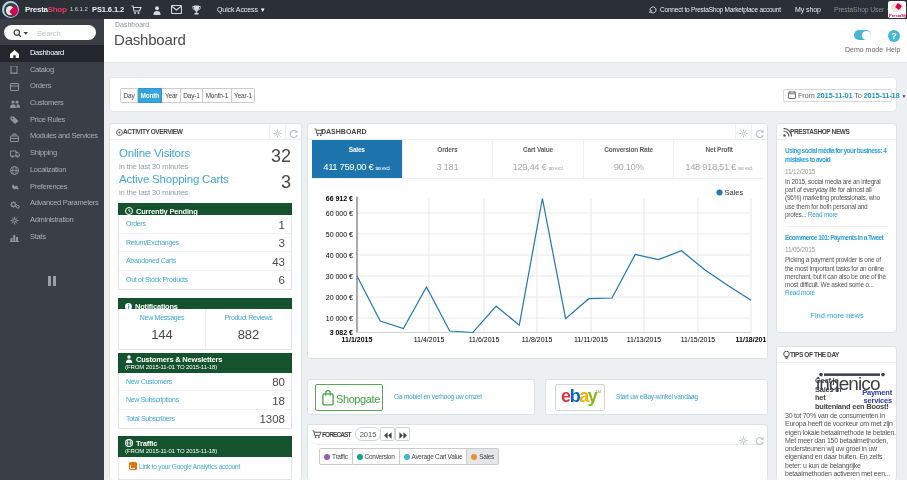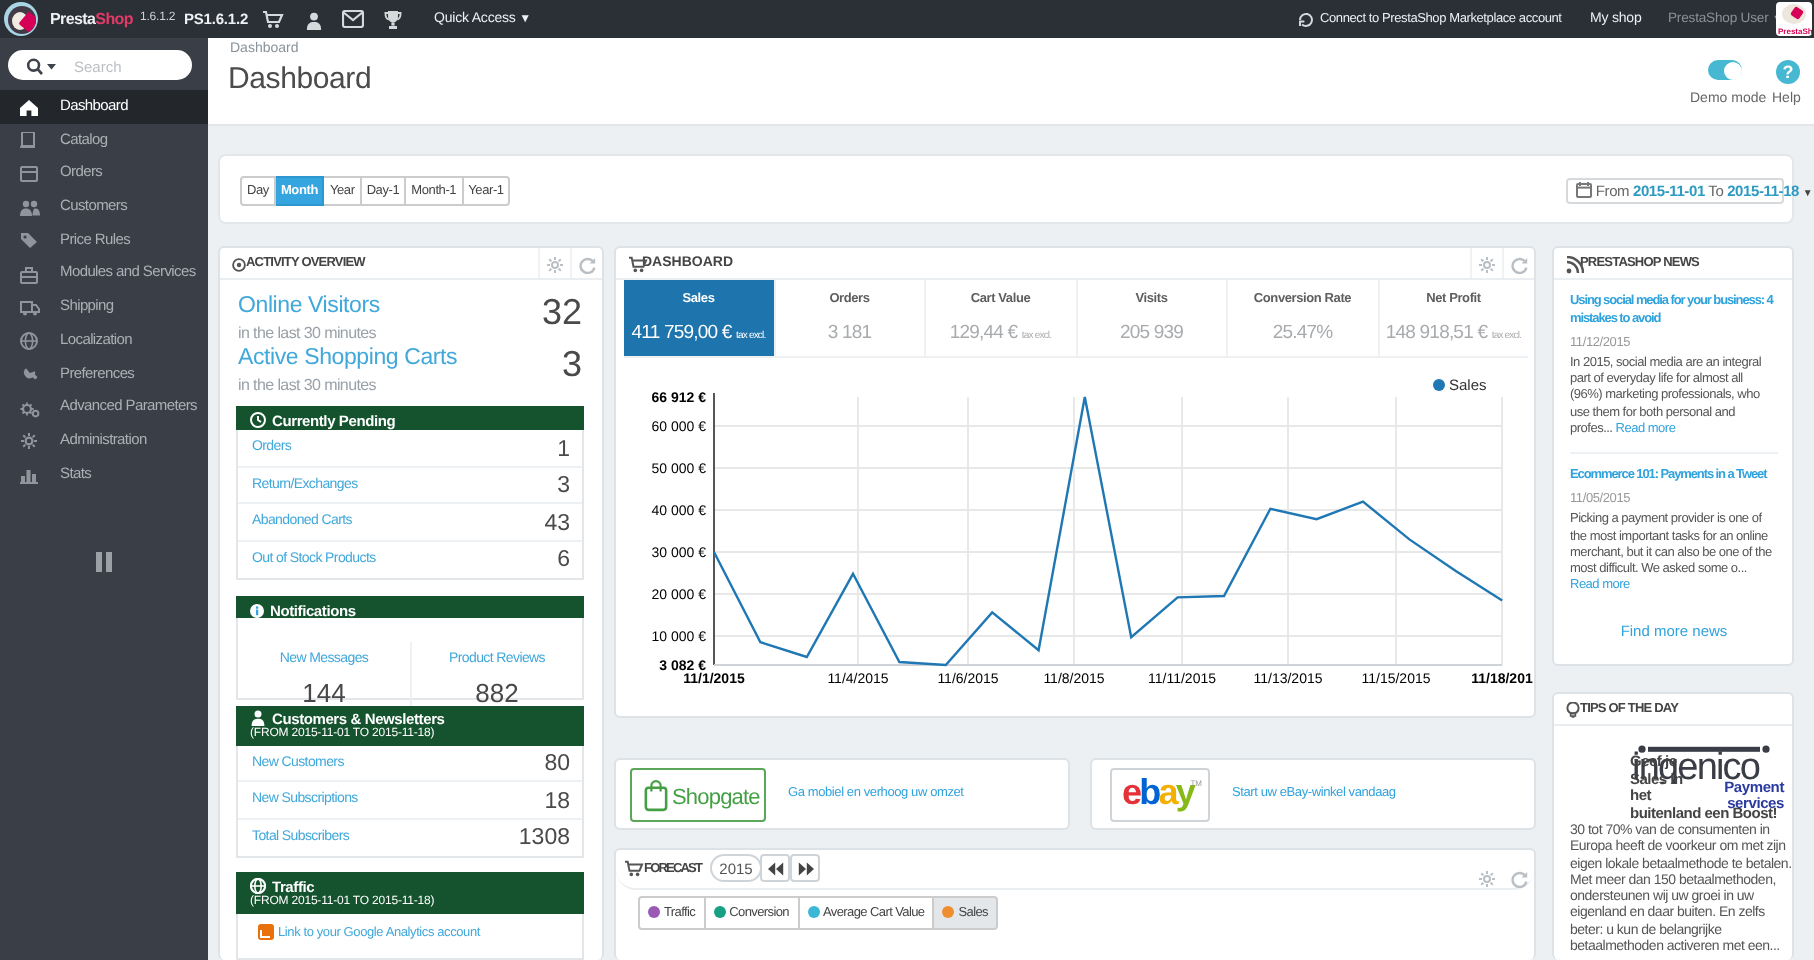--- a/index.html
+++ b/index.html
@@ -59,21 +59,21 @@
 .n1 { position:absolute; right:10px; font-size:18px; color:#4a4a4a; }
 .bluebar { position:absolute; left:8px; width:174px; background:#14532d; color:#fff; }
 .bluebar .ttl { font-size:7.5px; letter-spacing:-0.2px; font-weight:bold; }
 .bluebar .sub { font-size:6px; letter-spacing:-0.1px; }
 .listbox { position:absolute; left:8px; width:174px; border:1px solid #e2e6e9; border-top:none; background:#fff; }
 .lrow { position:relative; height:18.5px; border-bottom:1px solid #eef1f3; }
 .lrow:last-child { border-bottom:none; }
 .lrow .l { position:absolute; left:7px; top:5px; font-size:7px; letter-spacing:-0.3px; color:#41a8da; }
 .lrow .r { position:absolute; right:6px; top:3.5px; font-size:11.5px; color:#4a4a4a; }
 .twocol { position:absolute; left:8px; width:174px; border:1px solid #e2e6e9; border-top:none; height:41px; background:#fff; }
-.twocol .col { position:absolute; top:0; width:50%; height:100%; text-align:center;margin-top:12px; }
+.twocol .col { position:absolute; top:0; width:50%; height:100%; text-align:center; }
 .twocol .col.c2 { left:50%; border-left:1px solid #eef1f3; }
 .twocol .cl { font-size:7px; letter-spacing:-0.3px; color:#41a8da; margin-top:5px; }
 .twocol .cn { font-size:13px; color:#484848; margin-top:6px; }
 .galink { position:absolute; left:8px; top:332.5px; width:174px; height:23px; border:1px solid #e2e6e9; border-top:none; background:#fff; }
 .galink .t { position:absolute; left:20px; top:6.5px; font-size:6.5px; letter-spacing:-0.2px; color:#41a8da; }
 .galink .gai { position:absolute; left:9.5px; top:5.5px; width:8px; height:8px; background:#e8710d; border-radius:1.5px; }
 .galink .gai div { position:absolute; left:1.5px; top:3px; width:4.5px; height:3.5px; border-left:1.2px solid #fff; border-bottom:1.2px solid #fff; }
 
 
 #dashpanel { left:307px; top:123px; width:461px; height:236px; }
@@ -384,26 +384,22 @@
         </div>
       <div class="kpi">
           <div class="kl">Orders</div>
           <div class="kv">3 181</div>
         </div>
       <div class="kpi">
           <div class="kl">Cart Value</div>
           <div class="kv">129,44 € <span class="tax">tax excl.</span></div>
         </div>
       <div class="kpi">
-          <div class="kl">Visits</div>
-          <div class="kv">205 939</div>
-        </div>
-      <div class="kpi">
           <div class="kl">Conversion Rate</div>
-          <div class="kv">25.47%</div>
+          <div class="kv">90.10%</div>
         </div>
       <div class="kpi">
           <div class="kl">Net Profit</div>
           <div class="kv">148 918,51 € <span class="tax">tax excl.</span></div>
         </div>
     </div>
     <svg id="chart" style="position:absolute;left:0;top:54px;" width="459" height="180" viewBox="0 0 459 180">
       <line x1="49" y1="140.0" x2="443" y2="140.0" stroke="#e8e8e8" stroke-width="1"></line>
       <line x1="49" y1="119.0" x2="443" y2="119.0" stroke="#e8e8e8" stroke-width="1"></line>
       <line x1="49" y1="98.0" x2="443" y2="98.0" stroke="#e8e8e8" stroke-width="1"></line>

